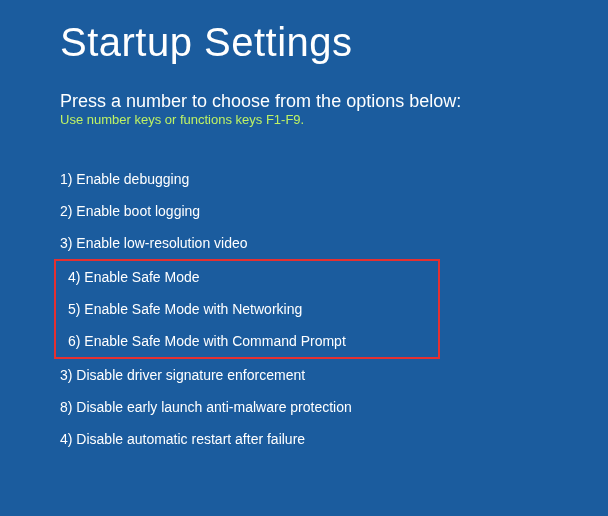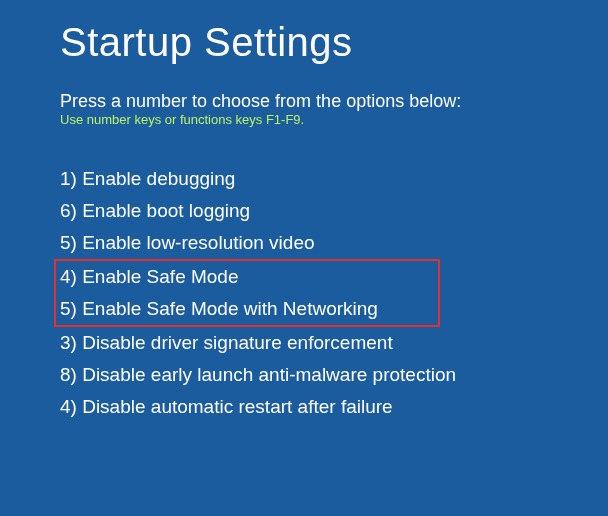--- a/index.html
+++ b/index.html
@@ -32,50 +32,52 @@
       font-size: 13px;
       font-weight: 400;
       margin-bottom: 36px;
       color: #bef264;
     }
     .options {
       display: flex;
       flex-direction: column;
     }
     .option {
-      font-size: 19px;
+      font-size: 14px;
       font-weight: 300;
       line-height: 32px;
       white-space: nowrap;
     }
     .highlight-box {
       border: 2px solid #e53030;
       padding: 0 4px;
       margin-left: -6px;
       margin-right: -6px;
       width: fit-content;
       min-width: 386px;
     }
     .highlight-box .option {
       padding-left: 0;
+      margin-left: 8px;
     }
   </style>
 </head>
 <body>
 
 <div class="container">
   <h1 class="title">Startup Settings</h1>
   <div class="subtitle">Press a number to choose from the options below:</div>
   <div class="hint">Use number keys or functions keys F1-F9.</div>
 
   <div class="options">
     <div class="option">1) Enable debugging</div>
-    <div class="option">6) Enable boot logging</div>
-    <div class="option">5) Enable low-resolution video</div>
+    <div class="option">2) Enable boot logging</div>
+    <div class="option">3) Enable low-resolution video</div>
     <div class="highlight-box">
       <div class="option">4) Enable Safe Mode</div>
       <div class="option">5) Enable Safe Mode with Networking</div>
+      <div class="option">6) Enable Safe Mode with Command Prompt</div>
     </div>
     <div class="option">3) Disable driver signature enforcement</div>
     <div class="option">8) Disable early launch anti-malware protection</div>
     <div class="option">4) Disable automatic restart after failure</div>
   </div>
 </div>
 
 </body></html>

